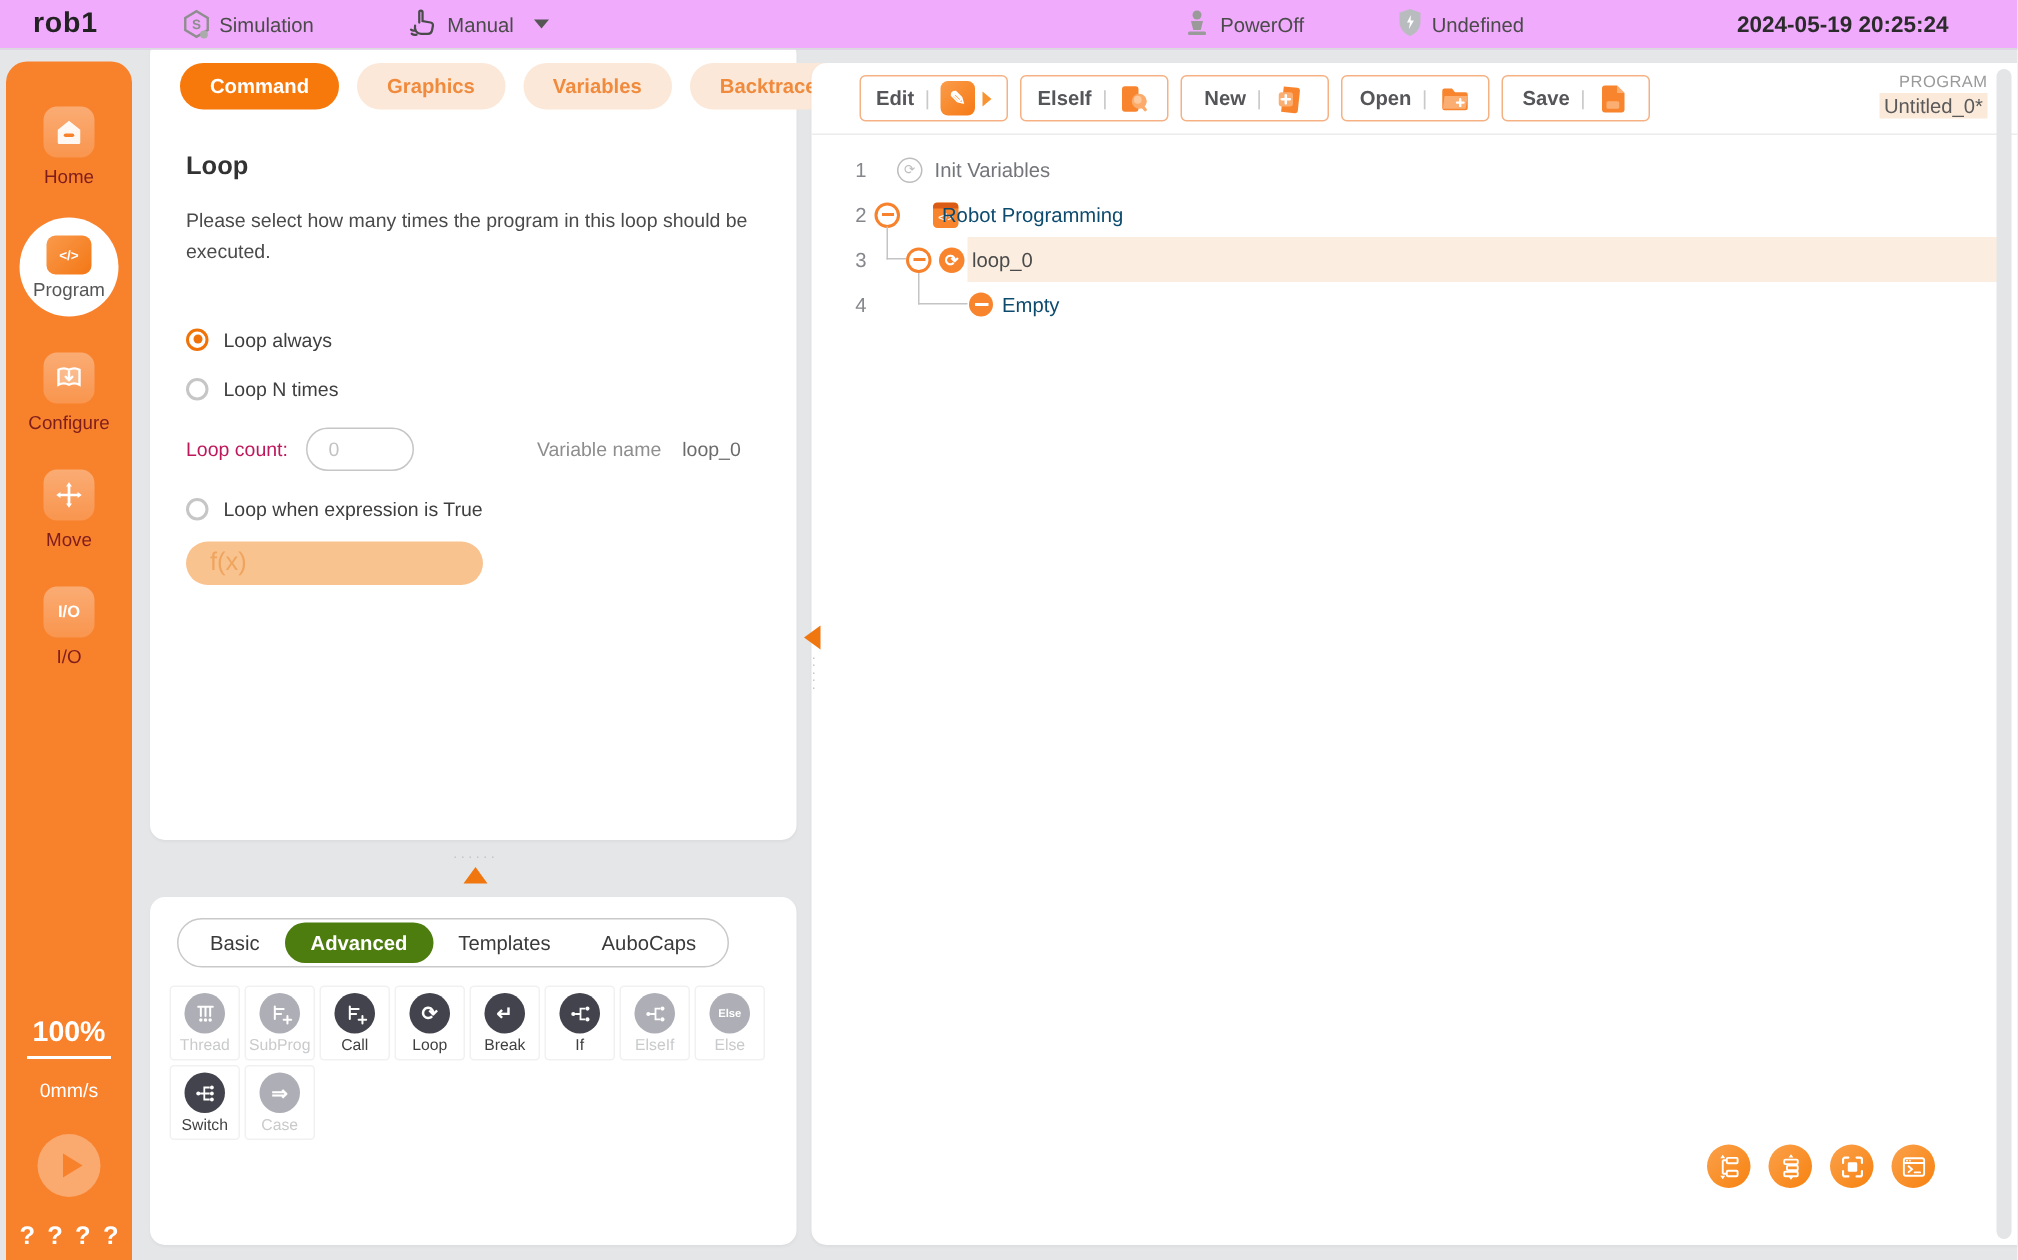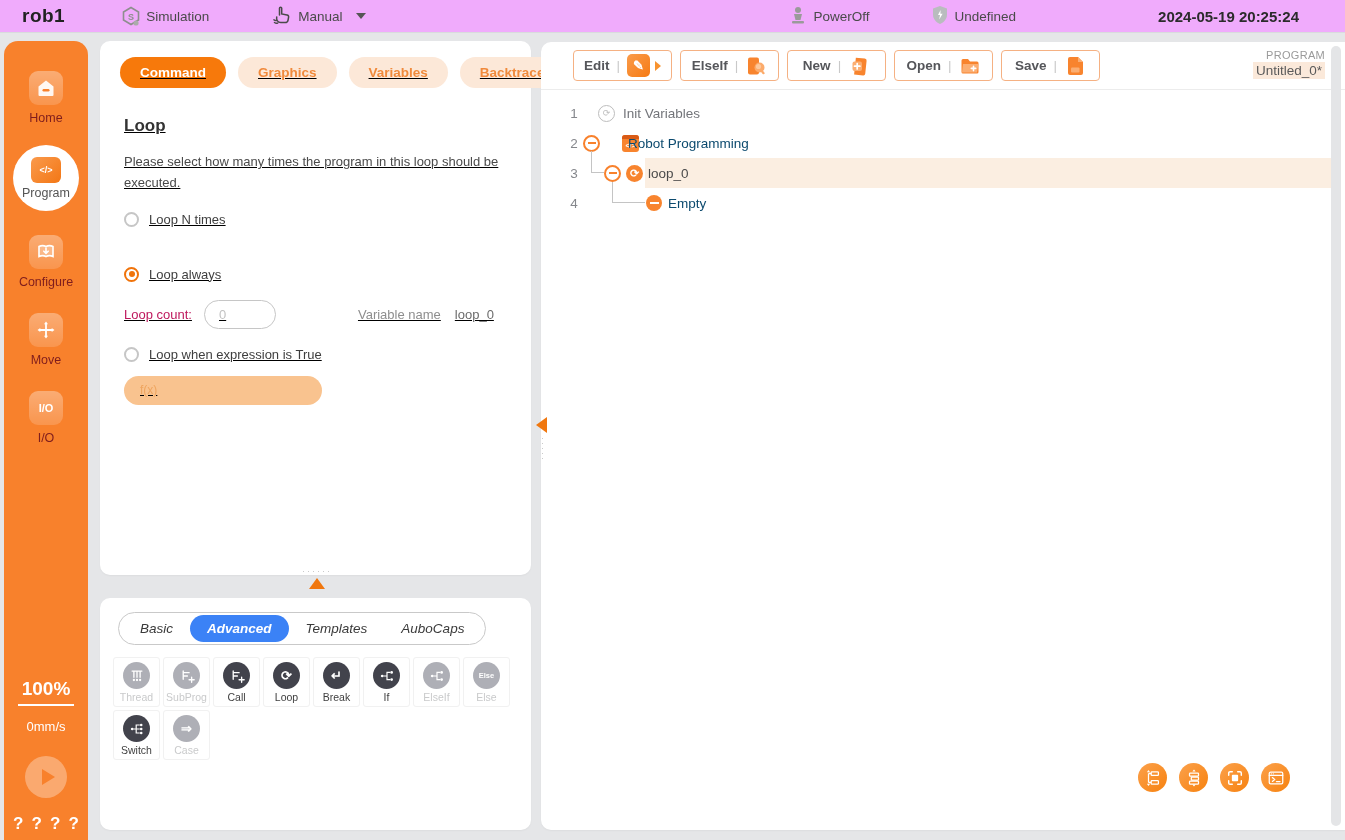--- a/index.html
+++ b/index.html
@@ -40,21 +40,21 @@
   .speed-val { color:#FFF; font-size:13px; margin-top:13px; }
   .play-btn { width:42px; height:42px; border-radius:50%; background:rgba(255,255,255,.32);
               display:flex; align-items:center; justify-content:center; margin-top:22px; cursor:pointer; }
   .play-tri { width:0; height:0; border-top:8px solid transparent; border-bottom:8px solid transparent;
               border-left:13px solid #F8812C; margin-left:4px; }
   .help-row { display:flex; justify-content:space-between; width:66px; margin:16px 0 6px;
               color:#FFF; font-weight:bold; font-size:17px; }
 
   
   .card { position:absolute; background:#FFF; border-radius:10px; box-shadow:0 1px 2px rgba(0,0,0,.04); }
-  .cmd-card { left:100px; top:41px; width:431px; height:534px; padding:16px 24px;text-decoration:underline; }
+  .cmd-card { left:100px; top:26px; width:431px; height:534px; padding:16px 24px; }
   .lib-card { left:100px; top:598px; width:431px; height:232px; padding:14px 13px; }
   .prog-card { left:541px; top:42px; right:0; bottom:10px; border-radius:10px 0 0 10px; }
 
   
   .cmd-tabs { display:flex; gap:12px; margin-left:-4px; }
   .pill { height:31px; padding:0 20px; border-radius:17px; display:flex; align-items:center;
           font-size:13.5px; font-weight:bold; cursor:pointer; }
   .pill.on { background:#F7790B; color:#FFF; }
   .pill.off { background:#FCE8D8; color:#F08A3C; }
   .cmd-title { font-size:17px; font-weight:bold; color:#333; margin-top:28px; }
@@ -67,44 +67,44 @@
                       border-radius:50%; background:#F0730A; }
   .radio.un { border:2px solid #C6C6C6; }
   .count-row { display:flex; align-items:center; margin-top:18px; font-size:13px; }
   .count-label { color:#be185d; }
   .count-input { width:72px; height:29px; border:1px solid #C6C6C6; border-radius:15px; margin-left:12px;
                  padding:0 14px; font-size:13px; color:#555; outline:none; }
   .count-input::placeholder { color:#C2C2C2; }
   .var-label { color:#8E8E8E; margin-left:82px; }
   .var-value { color:#6B6B6B; margin-left:14px; }
   .expr-input { width:198px; height:29px; border:none; border-radius:15px; background:#F9C38F;
-                margin-top:14px; padding:0 16px; font-size:12px; color:#14532d; outline:none; display:block; }
+                margin-top:14px; padding:0 16px; font-size:17px; color:#14532d; outline:none; display:block; }
   .expr-input::placeholder { color:#EFA55F; }
   .check-row { display:flex; align-items:center; gap:12px; margin-top:46px; }
   .check-label { font-size:13px; color:#C5C5C5; }
   .toggle { width:42px; height:23px; border-radius:12px; background:#EEEEEE; position:relative; cursor:pointer; }
   .toggle .knob { position:absolute; left:2px; top:2px; width:19px; height:19px; border-radius:50%;
                   background:#FFF; box-shadow:0 1px 2px rgba(0,0,0,.15); }
 
   
   .h-handle { position:absolute; left:294px; top:567px; width:46px; z-index:6; text-align:center; }
   .h-dots { color:#C3C3C3; font-size:9px; letter-spacing:2px; line-height:8px; }
   .h-tri { width:0; height:0; border-left:8px solid transparent; border-right:8px solid transparent;
            border-bottom:11px solid #F0770F; margin:3px auto 0; }
   .v-handle { position:absolute; left:536px; top:417px; z-index:6; display:flex; flex-direction:column; align-items:flex-end; }
   .v-tri { width:0; height:0; border-top:8px solid transparent; border-bottom:8px solid transparent;
            border-right:11px solid #F0770F; }
   .v-dots { color:#C3C3C3; font-size:9px; line-height:5px; margin-top:3px; margin-right:3px; text-align:center; }
 
   
   .lib-tabgroup { display:inline-flex; align-items:center; border:1px solid #C9C9C9; border-radius:18px;
-                  height:33px; padding:0 4px; margin-left:5px;font-style:italic; }
+                  height:33px; padding:0 4px; margin-left:5px; }
   .lib-tab { font-size:13.5px; color:#3A3A3A; padding:0 17px; height:27px; display:flex; align-items:center;
              border-radius:14px; cursor:pointer; }
-  .lib-tab.on { background:#3b82f6; color:#FFF; font-weight:bold; }
+  .lib-tab.on { background:#4d7c0f; color:#FFF; font-weight:bold; }
   .tile-grid { display:flex; gap:3px; margin-top:12px; flex-wrap:wrap; width:400px; }
   .tile { width:47px; height:50px; border:1px solid #F1F1F1; border-radius:3px; background:#FFF;
           display:flex; flex-direction:column; align-items:center; padding-top:4px; cursor:pointer; }
   .tile-circle { width:27px; height:27px; border-radius:50%; display:flex; align-items:center;
                  justify-content:center; color:#FFF; }
   .tile.en .tile-circle { background:#42434C; }
   .tile.dis .tile-circle { background:#AEAFB6; }
   .tile-label { font-size:10.5px; margin-top:2px; }
   .tile.en .tile-label { color:#3F3F3F; }
   .tile.dis .tile-label { color:#C9CACB; }
@@ -265,27 +265,27 @@
   <div class="cmd-tabs">
     <div class="pill on">Command</div>
     <div class="pill off">Graphics</div>
     <div class="pill off">Variables</div>
     <div class="pill off">Backtrace</div>
   </div>
 
   <div class="cmd-title">Loop</div>
   <div class="cmd-desc">Please select how many times the program in this loop should be executed.</div>
 
+  <div class="radio-row r1">
+    <div class="radio sel"></div>
+    <span>Loop always</span>
+  </div>
   <div class="radio-row r2">
     <div class="radio un"></div>
     <span>Loop N times</span>
-  </div>
-  <div class="radio-row r1">
-    <div class="radio sel"></div>
-    <span>Loop always</span>
   </div>
 
   <div class="count-row">
     <span class="count-label">Loop count:</span>
     <input class="count-input" placeholder="0" style="">
     <span class="var-label">Variable name</span>
     <span class="var-value">loop_0</span>
   </div>
 
   <div class="radio-row r3">

